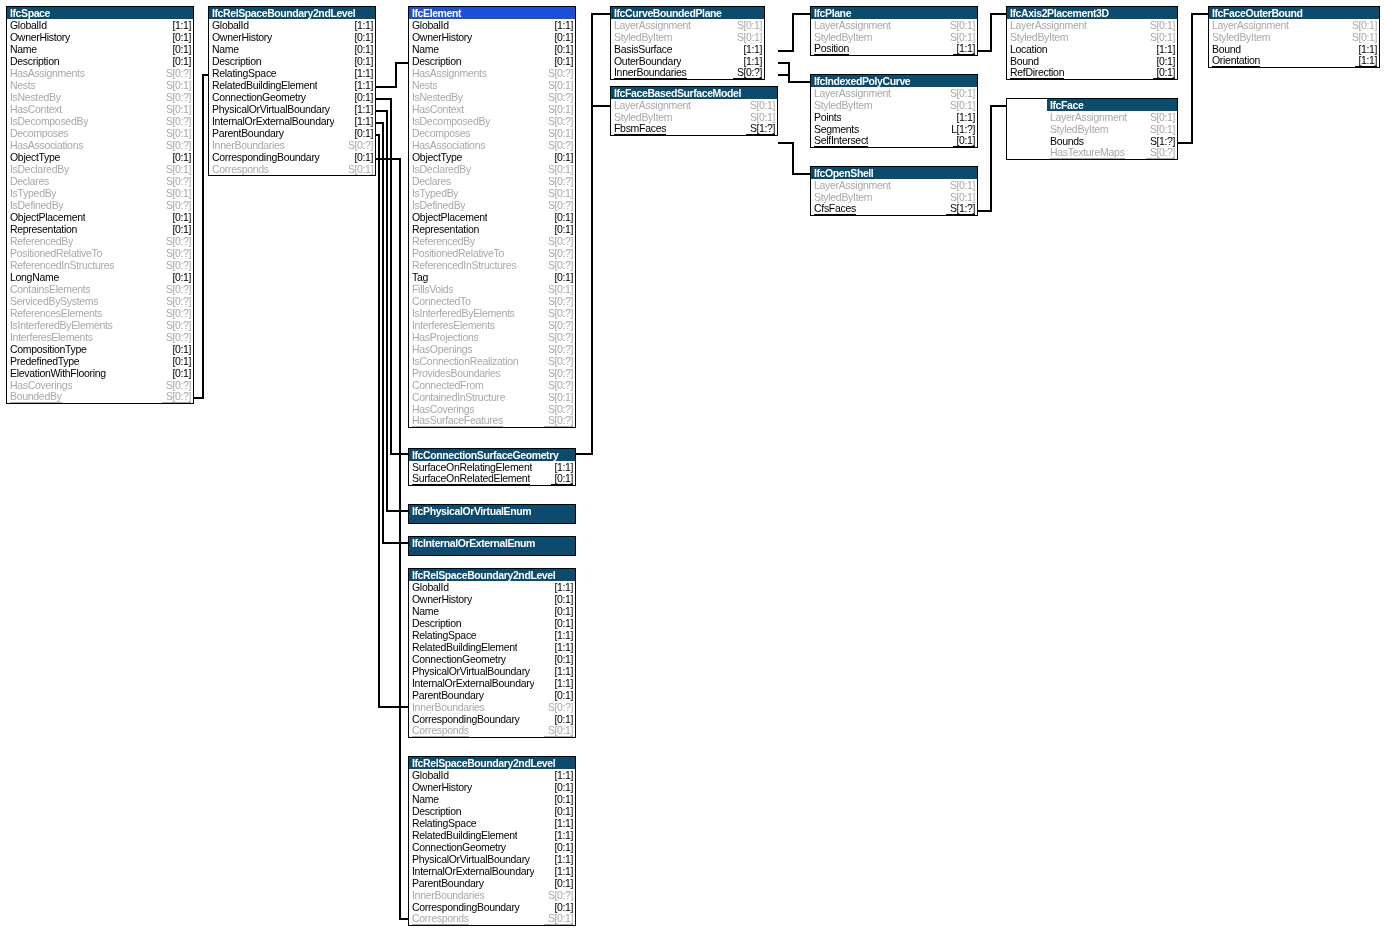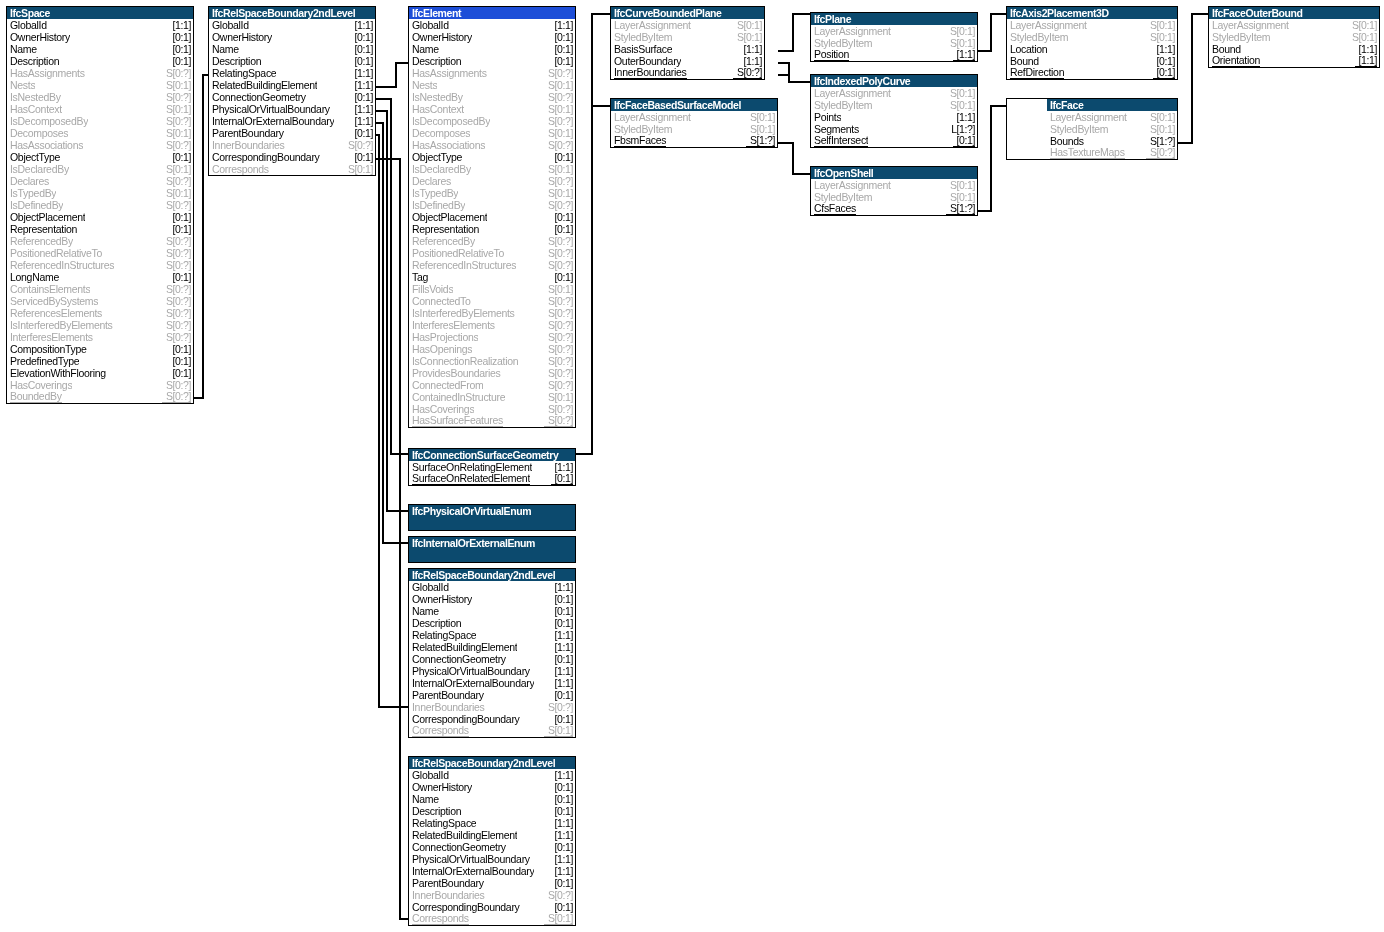--- a/index.html
+++ b/index.html
@@ -50,21 +50,21 @@
   }
   .attr .aname{overflow:hidden;text-overflow:clip;letter-spacing:-0.3px;}
   .attr .acard{padding-left:4px;letter-spacing:-0.4px;}
   .attr.derived{color:#a8a8a8;}
   .attr.underline{text-decoration:none;}
   .attr.underline .aname,.attr.underline .acard{
      border-bottom:1px solid currentColor;
      line-height:11px;
   }
   .enum-only{ }
-  .enum-only .entity-header{height:25px;line-height:13px;}
+  .enum-only .entity-header{height:18px;line-height:13px;}
 </style>
 </head>
 <body>
 
 <div id="canvas">
   <svg id="svg-links" width="1384" height="932" viewBox="0 0 1384 932">
       <path d="M194,398 L203,398 L203,75 L208,75" fill="none" stroke="#000000" stroke-width="1.2" shape-rendering="crispEdges"></path>
       <path d="M376,87 L396,87 L396,63 L408,63" fill="none" stroke="#000000" stroke-width="1.2" shape-rendering="crispEdges"></path>
       <path d="M376,99 L391,99 L391,454 L408,454" fill="none" stroke="#000000" stroke-width="1.2" shape-rendering="crispEdges"></path>
       <path d="M376,111 L387,111 L387,511 L408,511" fill="none" stroke="#000000" stroke-width="1.2" shape-rendering="crispEdges"></path>
@@ -549,36 +549,36 @@
       </div>
       <div class="attr">
         <span class="aname">OuterBoundary</span>
         <span class="acard">[1:1]</span>
       </div>
       <div class="attr underline">
         <span class="aname">InnerBoundaries</span>
         <span class="acard">S[0:?]</span>
       </div>
     </div>
-    <div class="entity" style="left: 610px; top: 98px; width: 168px;">
+    <div class="entity" style="left: 610px; top: 86px; width: 168px;">
       <div class="entity-header">IfcFaceBasedSurfaceModel</div>
       <div class="attr derived">
         <span class="aname">LayerAssignment</span>
         <span class="acard">S[0:1]</span>
       </div>
       <div class="attr derived">
         <span class="aname">StyledByItem</span>
         <span class="acard">S[0:1]</span>
       </div>
       <div class="attr underline">
         <span class="aname">FbsmFaces</span>
         <span class="acard">S[1:?]</span>
       </div>
     </div>
-    <div class="entity" style="left: 810px; top: 12px; width: 168px;">
+    <div class="entity" style="left: 810px; top: 6px; width: 168px;">
       <div class="entity-header">IfcPlane</div>
       <div class="attr derived">
         <span class="aname">LayerAssignment</span>
         <span class="acard">S[0:1]</span>
       </div>
       <div class="attr derived">
         <span class="aname">StyledByItem</span>
         <span class="acard">S[0:1]</span>
       </div>
       <div class="attr underline">

